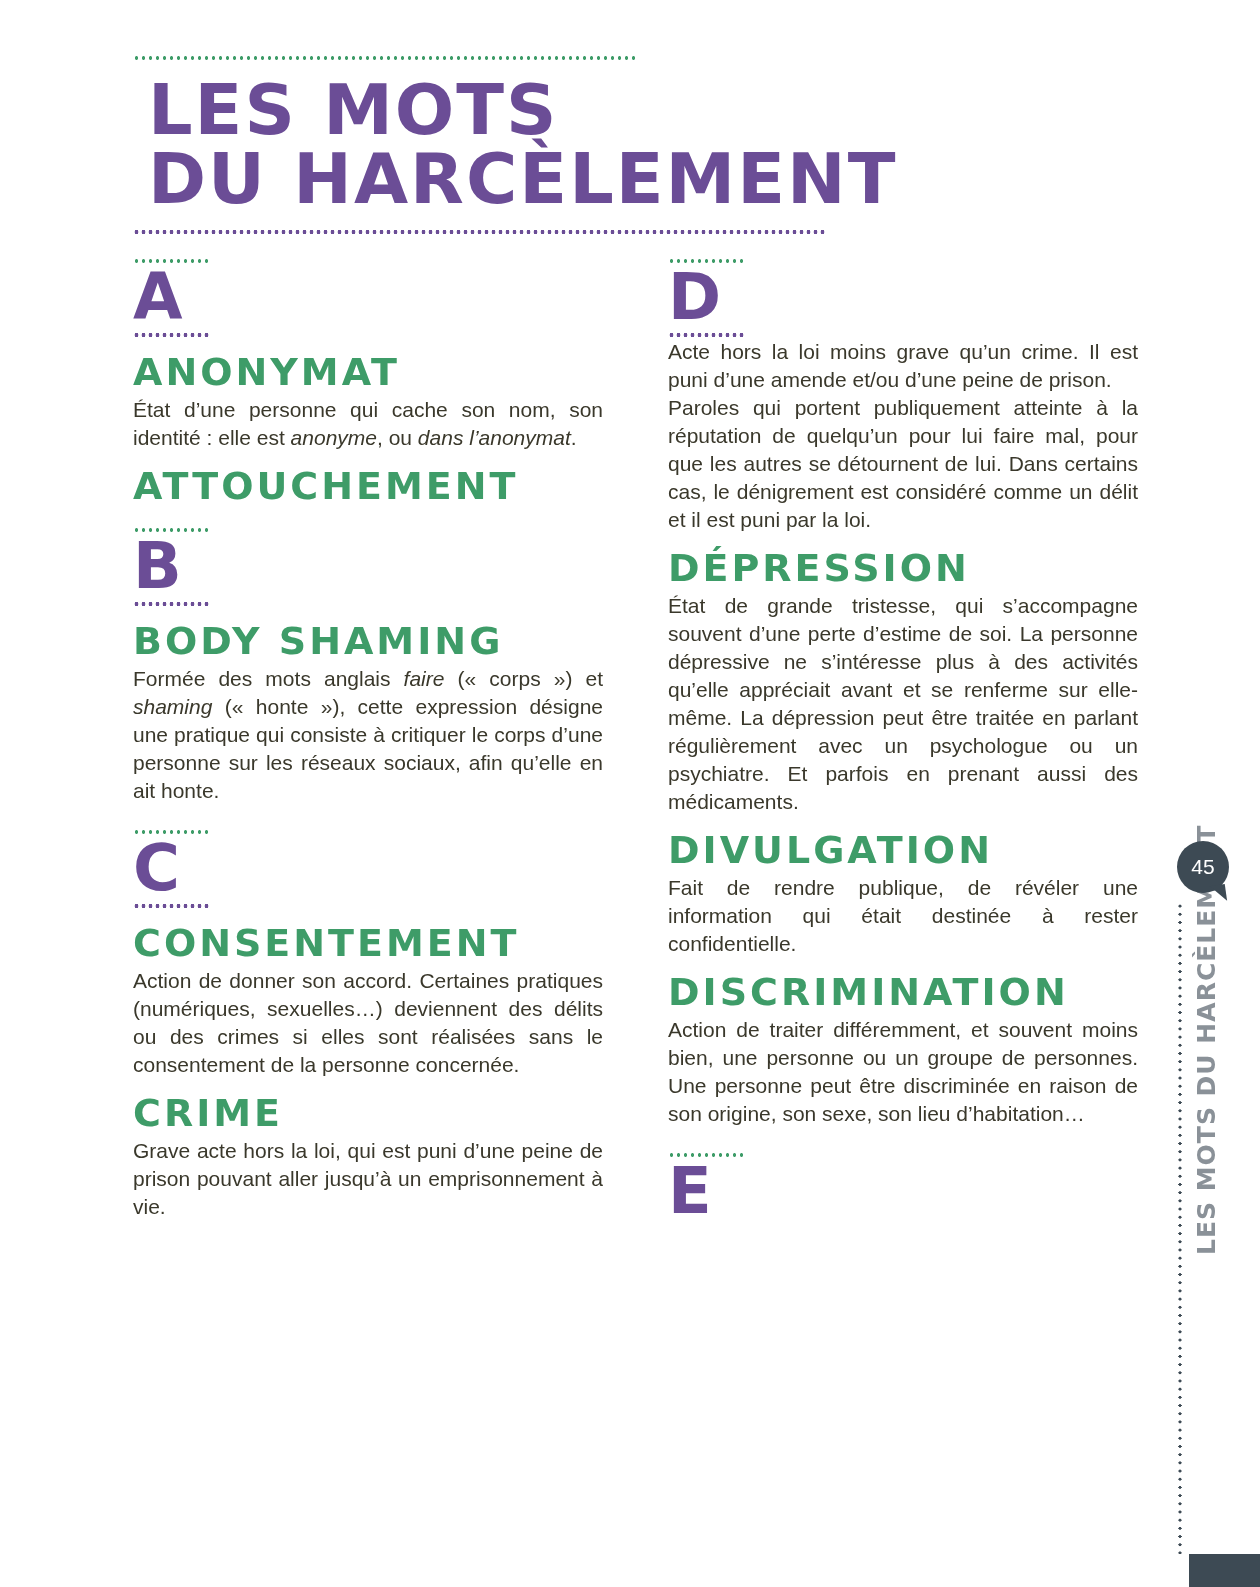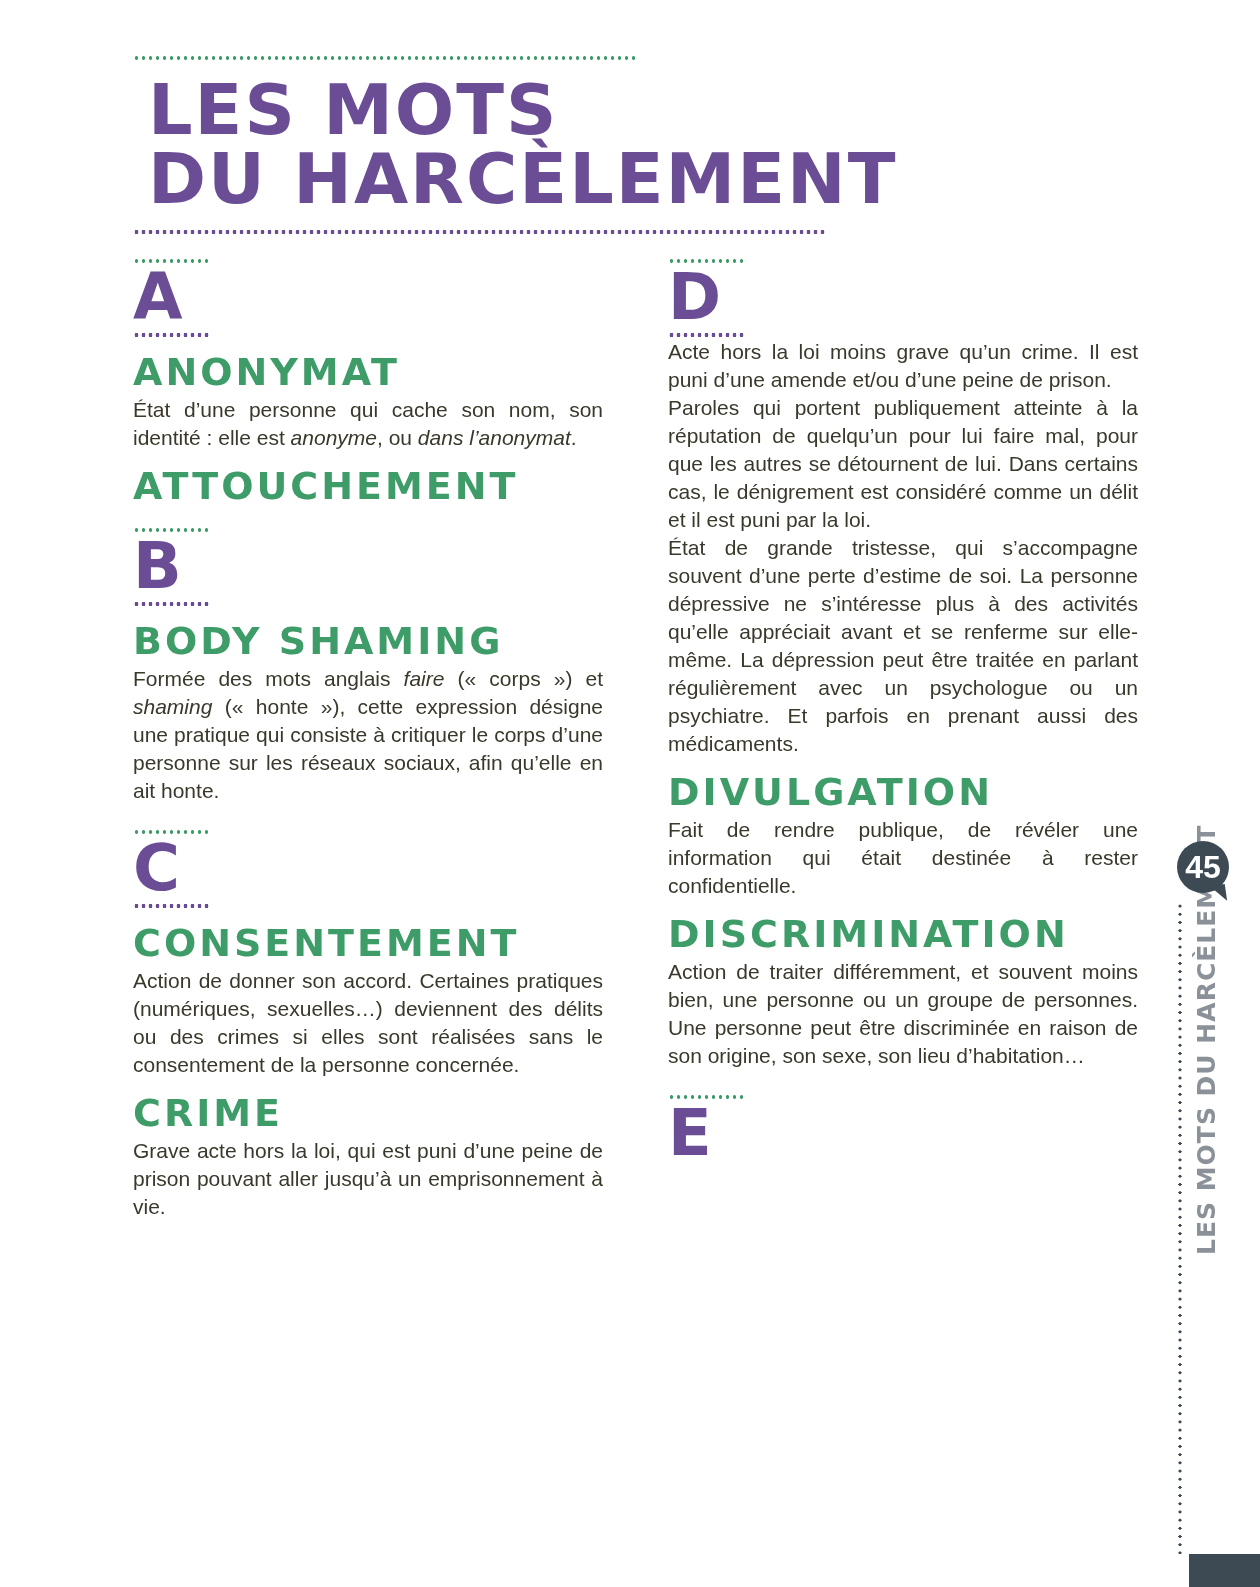--- a/index.html
+++ b/index.html
@@ -81,22 +81,22 @@
     text-align:justify;
   }
   .definition em{font-style:italic;}
   
   #page-badge{
     position:absolute;left:1177px;top:841px;
     width:52px;height:52px;
     background:var(--slate);
     border-radius:50%;
     color:#fff;
-    font-weight:bold;
-    font-size:32px;
+    font-weight:normal;
+    font-size:21px;
     display:flex;align-items:center;justify-content:center;
     z-index:2;
   }
   #page-badge::after{
     content:"";
     position:absolute;
     right:3px;bottom:-9px;
     width:0;height:0;
     border-left:15px solid transparent;
     border-top:17px solid var(--slate);
@@ -195,20 +195,21 @@
     <div class="entries">
   <article class="entry">
     <p class="definition"><span>Acte hors la loi moins grave qu’un crime. Il est puni d’une amende et/ou d’une peine de prison.</span></p>
   </article>
 
   <article class="entry">
     <p class="definition"><span>Paroles qui portent publiquement atteinte à la réputation de quelqu’un pour lui faire mal, pour que les autres se détournent de lui. Dans certains cas, le dénigrement est considéré comme un délit et il est puni par la loi.</span></p>
   </article>
 
   <article class="entry">
+    <h3 class="term">DÉPRESSION</h3>
     <p class="definition"><span>État de grande tristesse, qui s’accompagne souvent d’une perte d’estime de soi. La personne dépressive ne s’intéresse plus à des activités qu’elle appréciait avant et se renferme sur elle-même. La dépression peut être traitée en parlant régulièrement avec un psychologue ou un psychiatre. Et parfois en prenant aussi des médicaments.</span></p>
   </article>
 
   <article class="entry">
     <h3 class="term">DIVULGATION</h3>
     <p class="definition"><span>Fait de rendre publique, de révéler une information qui était destinée à rester confidentielle.</span></p>
   </article>
 
   <article class="entry">
     <h3 class="term">DISCRIMINATION</h3>

